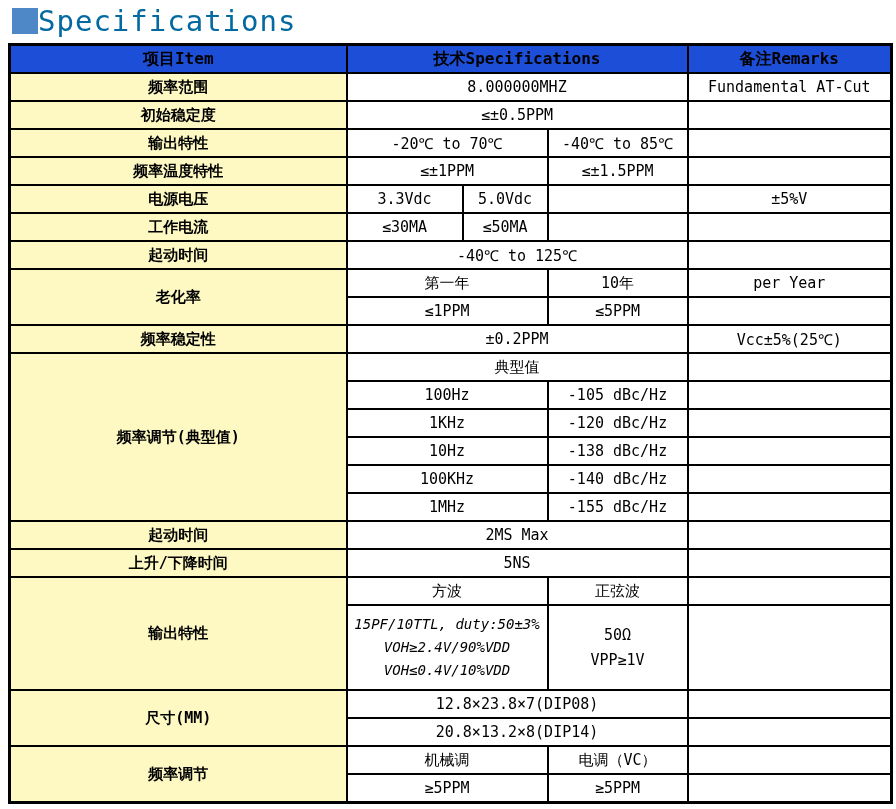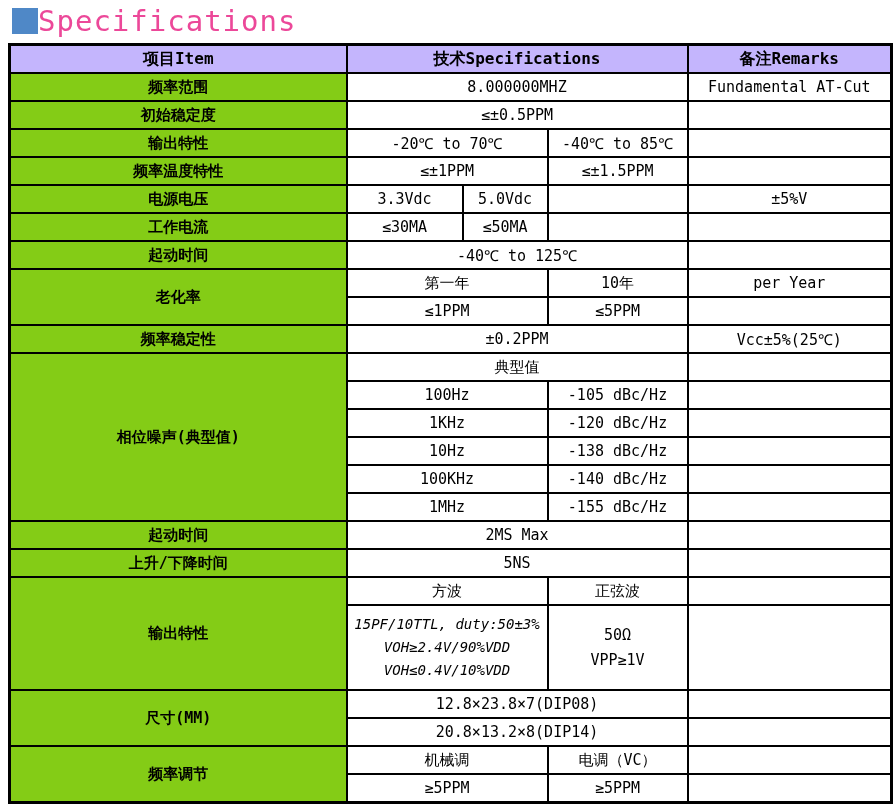--- a/index.html
+++ b/index.html
@@ -7,21 +7,21 @@
     width:896px;height:809px;overflow:hidden;
     font-family:"DejaVu Sans Mono","Liberation Mono",monospace;
     color:#000;
   }
   .title-row{
     display:flex;align-items:center;
     margin:5px 0 6px 12px;height:32px;
   }
   .title-square{width:26px;height:26px;background:#4f88c7;}
   .title-text{
-    font-size:29px;line-height:32px;color:#ec4899;
+    font-size:29px;line-height:32px;color:#0369a1;
     letter-spacing:1px;white-space:nowrap;
   }
   table.spec{
     border-collapse:collapse;
     margin-left:8px;
     width:882px;
     table-layout:fixed;
     border:3px solid #000;
   }
   table.spec td,table.spec th{
@@ -29,25 +29,25 @@
     font-size:15px;
     font-weight:normal;
     text-align:center;
     vertical-align:middle;
     padding:0 2px;
     height:26px;
     overflow:hidden;
     white-space:nowrap;
   }
   table.spec .lbl{
-    background:#84cc16;
+    background:#fef9c3;
     font-weight:bold;
   }
   table.spec .hdr{
-    background:#c4b5fd;
+    background:#1d4ed8;
     font-weight:bold;
     font-size:16px;
   }
   table.spec td.tall{height:83px;}
   table.spec td.small{font-size:14px;font-style:italic;}
   .mline div{line-height:1.65;}
 </style>
 </head>
 <body>
 
@@ -132,21 +132,21 @@
     <td></td>
   </tr>
 
   <tr>
     <td class="lbl">频率稳定性</td>
     <td colspan="3">±0.2PPM</td>
     <td>Vcc±5%(25℃)</td>
   </tr>
 
   <tr>
-    <td class="lbl" rowspan="6">相位噪声(典型值)</td>
+    <td class="lbl" rowspan="6">频率调节(典型值)</td>
     <td colspan="3">典型值</td>
     <td></td>
   </tr>
   <tr>
     <td colspan="2">100Hz</td>
     <td>-105 dBc/Hz</td>
     <td></td>
   </tr>
   <tr>
     <td colspan="2">1KHz</td>

